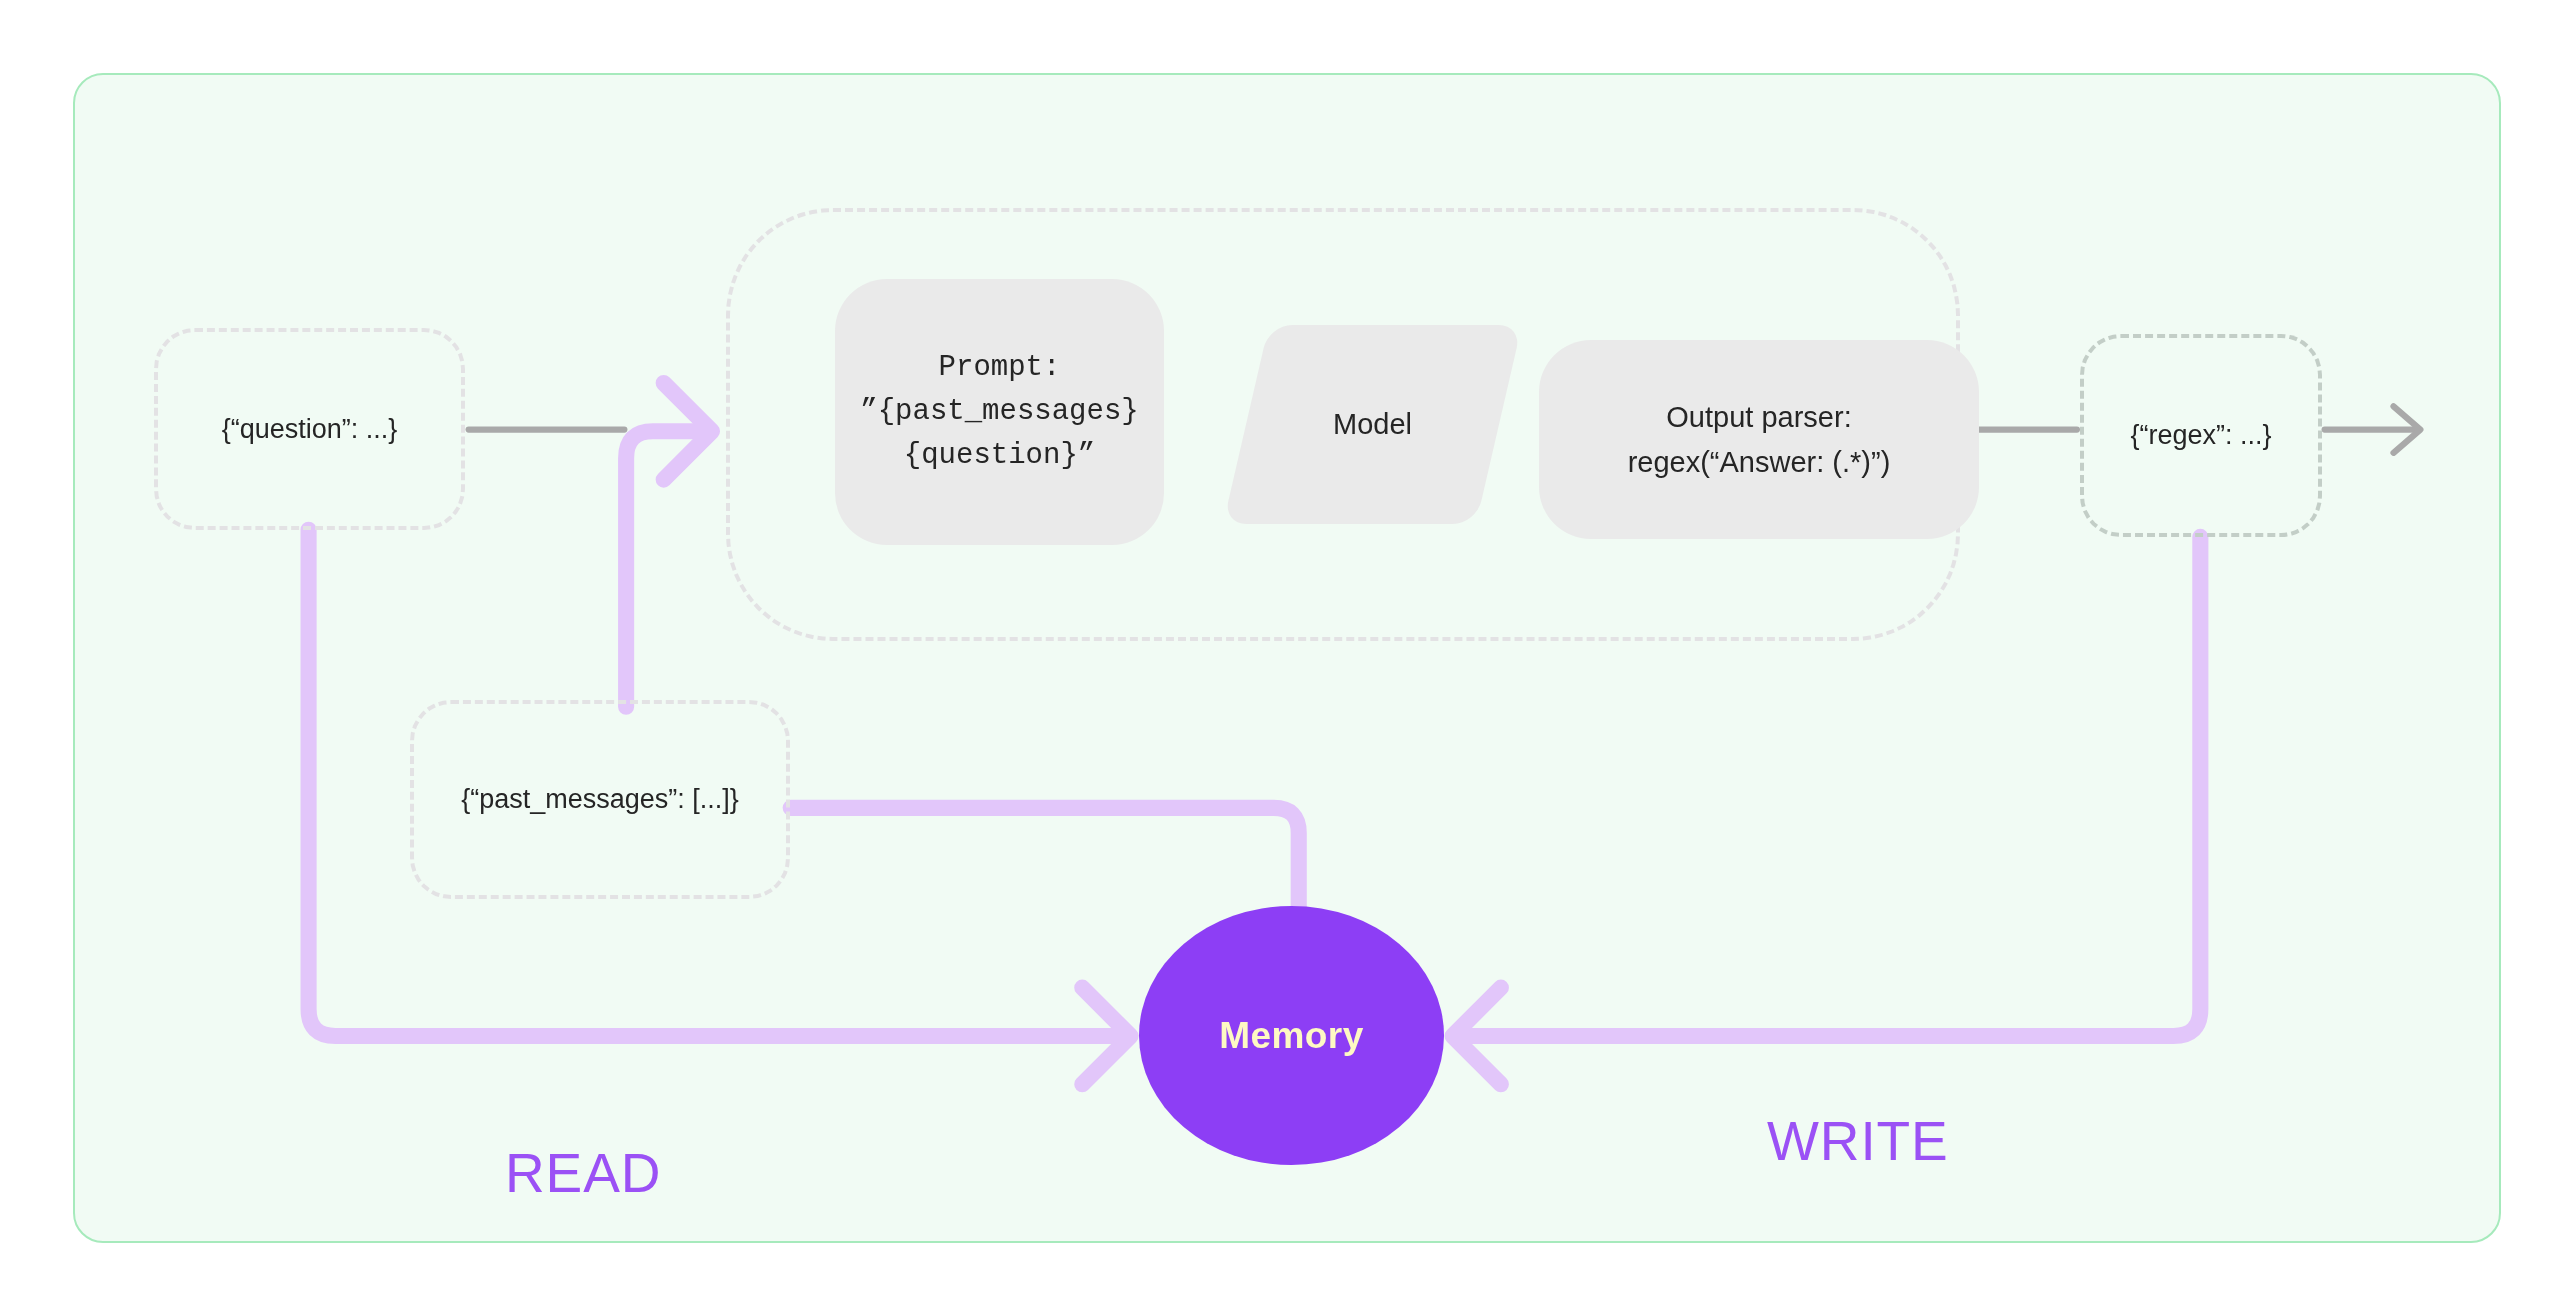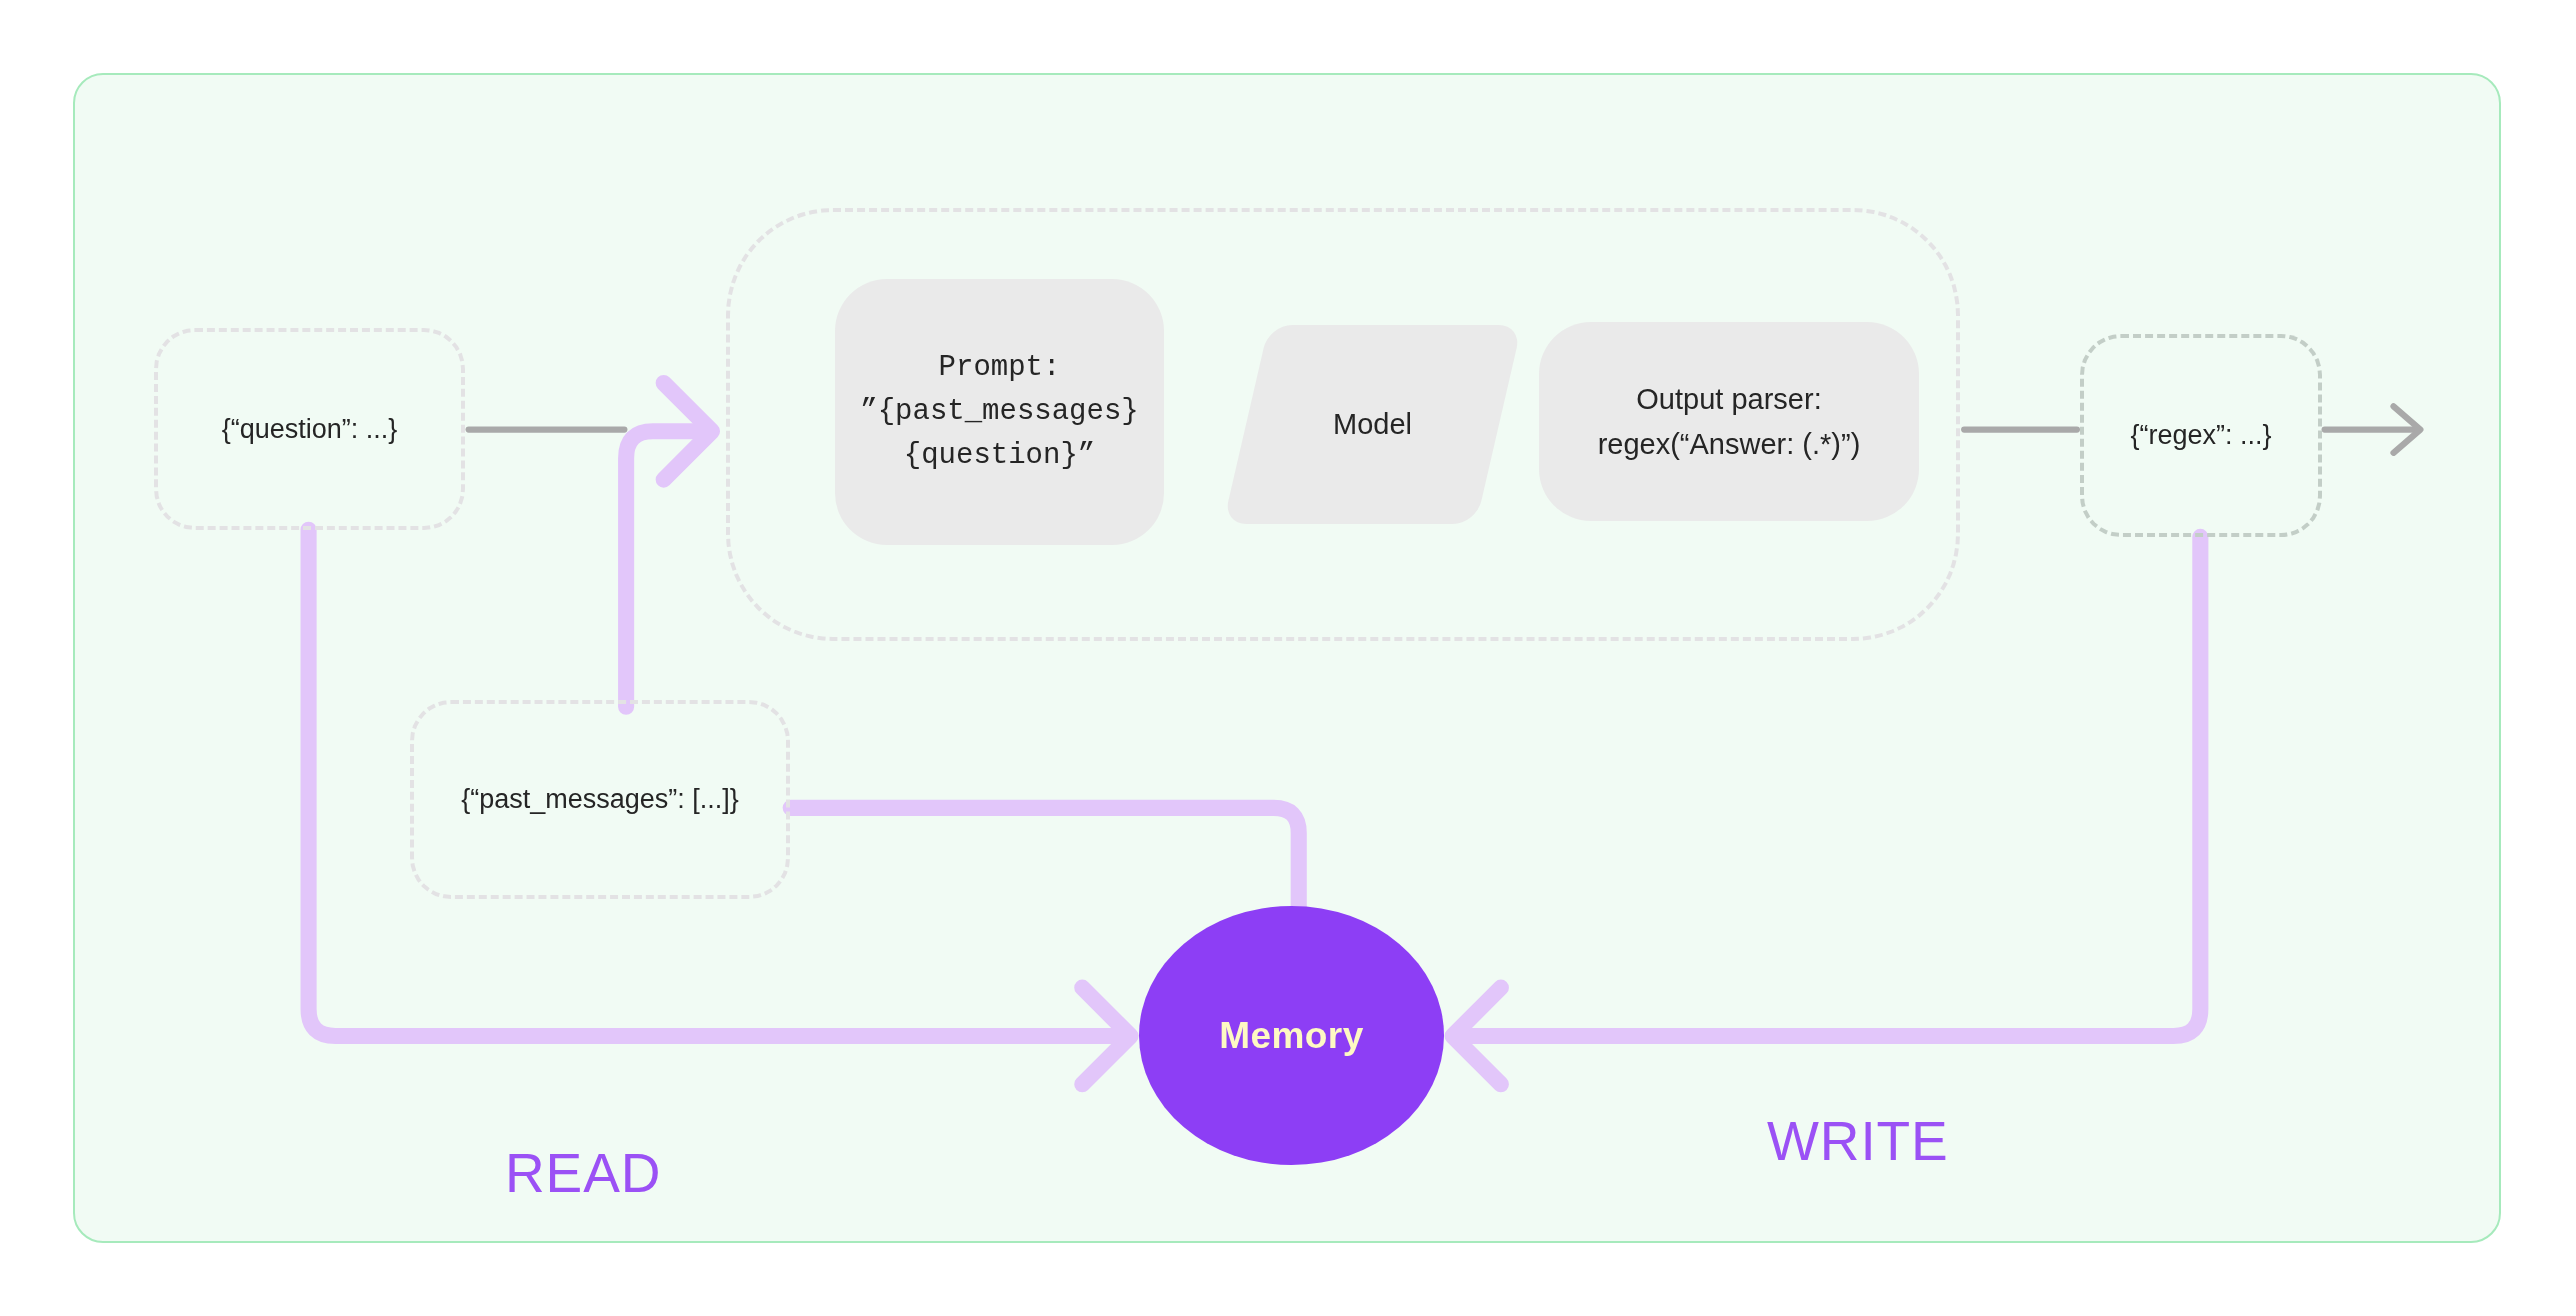--- a/index.html
+++ b/index.html
@@ -88,22 +88,22 @@
   #node-model {
     left: 1246px; top: 325px;
     width: 253px; height: 199px;
     font-size: 29px;
     background: #eaeaea;
     border-radius: 23px;
     transform: skewX(-13deg);
   }
   #node-model .mlabel { display: block; transform: skewX(13deg); }
   #node-parser {
-    left: 1539px; top: 322px;
-    width: 380px; height: 199px;
+    left: 1539px; top: 340px;
+    width: 440px; height: 199px;
     font-size: 29px;
   }
   #node-answer {
     left: 2080px; top: 334px;
     width: 242px; height: 203px;
     font-size: 27px;
   }
   
   #node-memory {
     position: absolute;

